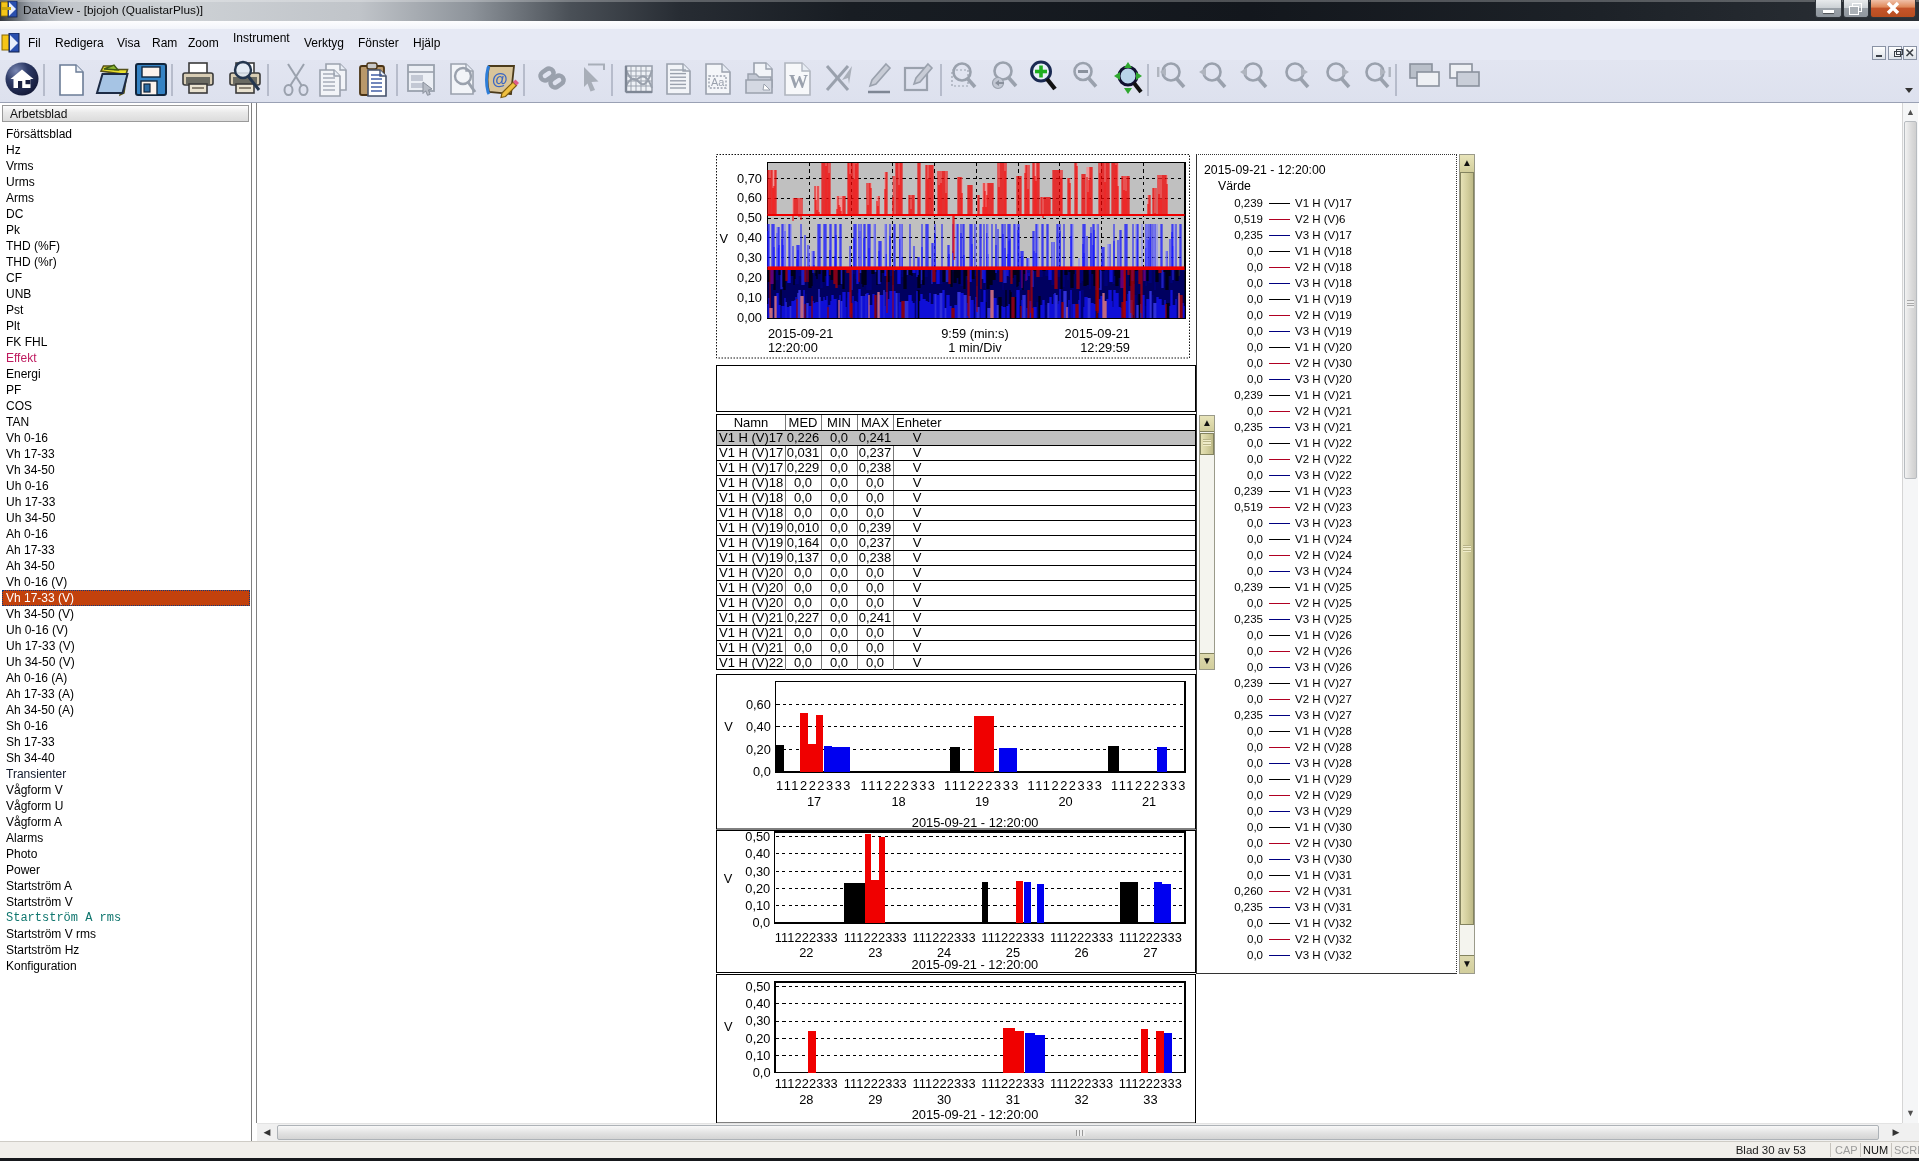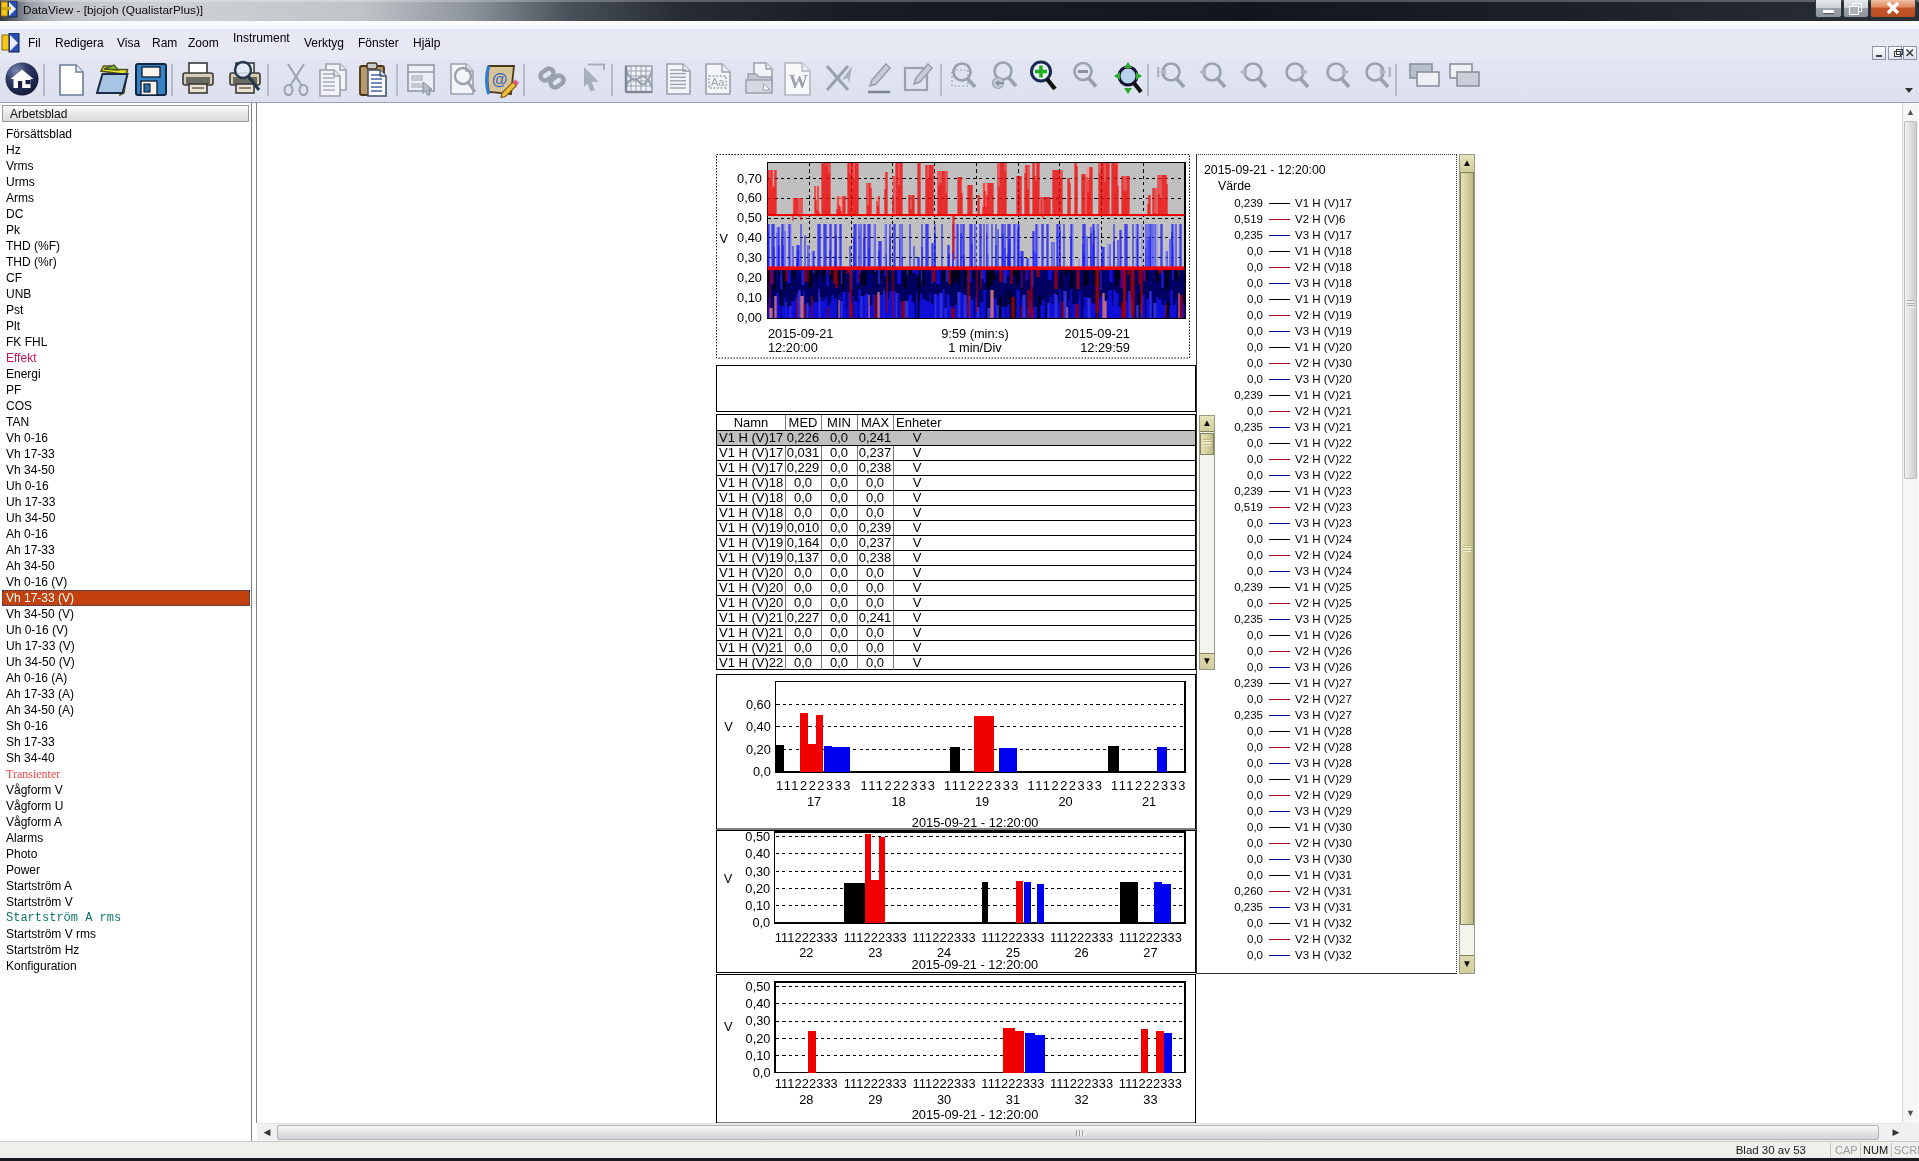--- a/index.html
+++ b/index.html
@@ -269,21 +269,21 @@
     <div style="position:absolute;left:2px;top:503px;width:248px;height:16px;color:#000;font-family:'Liberation Sans',sans-serif;font-size:12px;line-height:16px;padding-left:4px;box-sizing:border-box">Vh 34-50 (V)</div>
     <div style="position:absolute;left:2px;top:519px;width:248px;height:16px;color:#000;font-family:'Liberation Sans',sans-serif;font-size:12px;line-height:16px;padding-left:4px;box-sizing:border-box">Uh 0-16 (V)</div>
     <div style="position:absolute;left:2px;top:535px;width:248px;height:16px;color:#000;font-family:'Liberation Sans',sans-serif;font-size:12px;line-height:16px;padding-left:4px;box-sizing:border-box">Uh 17-33 (V)</div>
     <div style="position:absolute;left:2px;top:551px;width:248px;height:16px;color:#000;font-family:'Liberation Sans',sans-serif;font-size:12px;line-height:16px;padding-left:4px;box-sizing:border-box">Uh 34-50 (V)</div>
     <div style="position:absolute;left:2px;top:567px;width:248px;height:16px;color:#000;font-family:'Liberation Sans',sans-serif;font-size:12px;line-height:16px;padding-left:4px;box-sizing:border-box">Ah 0-16 (A)</div>
     <div style="position:absolute;left:2px;top:583px;width:248px;height:16px;color:#000;font-family:'Liberation Sans',sans-serif;font-size:12px;line-height:16px;padding-left:4px;box-sizing:border-box">Ah 17-33 (A)</div>
     <div style="position:absolute;left:2px;top:599px;width:248px;height:16px;color:#000;font-family:'Liberation Sans',sans-serif;font-size:12px;line-height:16px;padding-left:4px;box-sizing:border-box">Ah 34-50 (A)</div>
     <div style="position:absolute;left:2px;top:615px;width:248px;height:16px;color:#000;font-family:'Liberation Sans',sans-serif;font-size:12px;line-height:16px;padding-left:4px;box-sizing:border-box">Sh 0-16</div>
     <div style="position:absolute;left:2px;top:631px;width:248px;height:16px;color:#000;font-family:'Liberation Sans',sans-serif;font-size:12px;line-height:16px;padding-left:4px;box-sizing:border-box">Sh 17-33</div>
     <div style="position:absolute;left:2px;top:647px;width:248px;height:16px;color:#000;font-family:'Liberation Sans',sans-serif;font-size:12px;line-height:16px;padding-left:4px;box-sizing:border-box">Sh 34-40</div>
-    <div style="position:absolute;left:2px;top:663px;width:248px;height:16px;color:#ef4444;font-family:Liberation Serif, serif;font-size:12px;line-height:16px;padding-left:4px;box-sizing:border-box">Transienter</div>
+    <div style="position:absolute;left:2px;top:663px;width:248px;height:16px;color:#0f172a;font-family:Liberation Sans, sans-serif;font-size:12px;line-height:16px;padding-left:4px;box-sizing:border-box">Transienter</div>
     <div style="position:absolute;left:2px;top:679px;width:248px;height:16px;color:#000;font-family:'Liberation Sans',sans-serif;font-size:12px;line-height:16px;padding-left:4px;box-sizing:border-box">Vågform V</div>
     <div style="position:absolute;left:2px;top:695px;width:248px;height:16px;color:#000;font-family:'Liberation Sans',sans-serif;font-size:12px;line-height:16px;padding-left:4px;box-sizing:border-box">Vågform U</div>
     <div style="position:absolute;left:2px;top:711px;width:248px;height:16px;color:#000;font-family:Liberation Sans, sans-serif;font-size:12px;line-height:16px;padding-left:4px;box-sizing:border-box">Vågform A</div>
     <div style="position:absolute;left:2px;top:727px;width:248px;height:16px;color:#000;font-family:'Liberation Sans',sans-serif;font-size:12px;line-height:16px;padding-left:4px;box-sizing:border-box">Alarms</div>
     <div style="position:absolute;left:2px;top:743px;width:248px;height:16px;color:#000;font-family:'Liberation Sans',sans-serif;font-size:12px;line-height:16px;padding-left:4px;box-sizing:border-box">Photo</div>
     <div style="position:absolute;left:2px;top:759px;width:248px;height:16px;color:#000;font-family:'Liberation Sans',sans-serif;font-size:12px;line-height:16px;padding-left:4px;box-sizing:border-box">Power</div>
     <div style="position:absolute;left:2px;top:775px;width:248px;height:16px;color:#000;font-family:'Liberation Sans',sans-serif;font-size:12px;line-height:16px;padding-left:4px;box-sizing:border-box">Startström A</div>
     <div style="position:absolute;left:2px;top:791px;width:248px;height:16px;color:#000;font-family:'Liberation Sans',sans-serif;font-size:12px;line-height:16px;padding-left:4px;box-sizing:border-box">Startström V</div>
     <div style="position:absolute;left:2px;top:807px;width:248px;height:16px;color:#0f766e;font-family:Liberation Mono, monospace;font-size:12px;line-height:16px;padding-left:4px;box-sizing:border-box">Startström A rms</div>
     <div style="position:absolute;left:2px;top:823px;width:248px;height:16px;color:#000;font-family:'Liberation Sans',sans-serif;font-size:12px;line-height:16px;padding-left:4px;box-sizing:border-box">Startström V rms</div>

